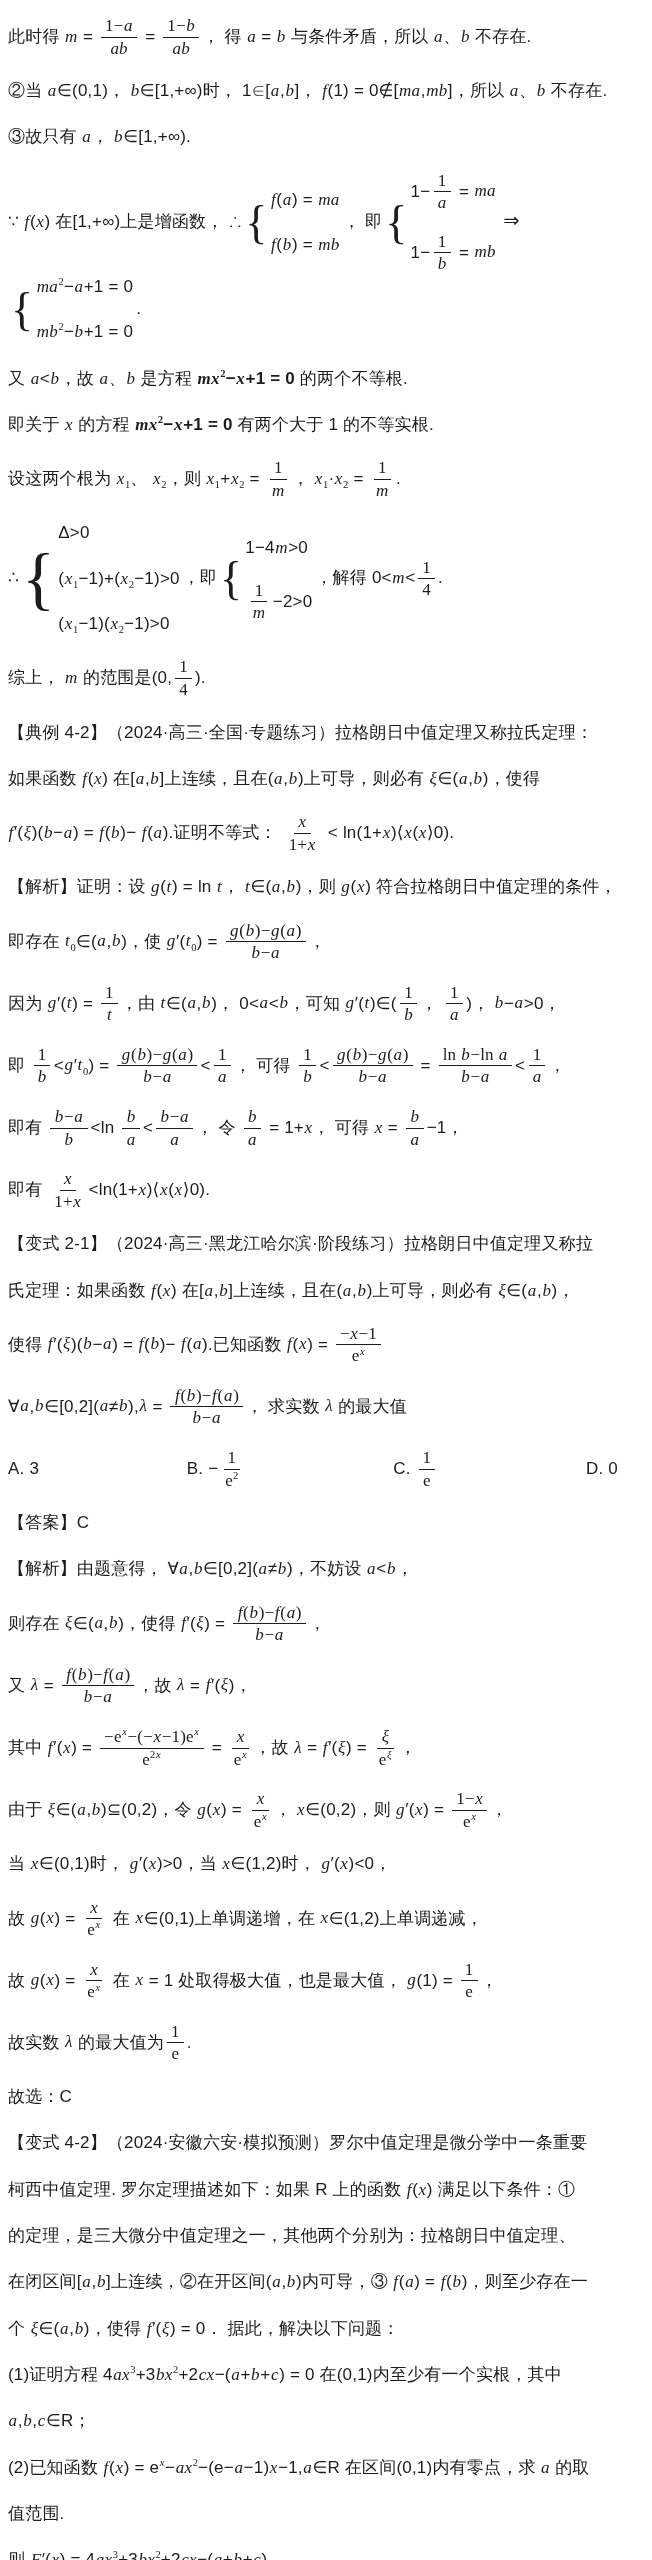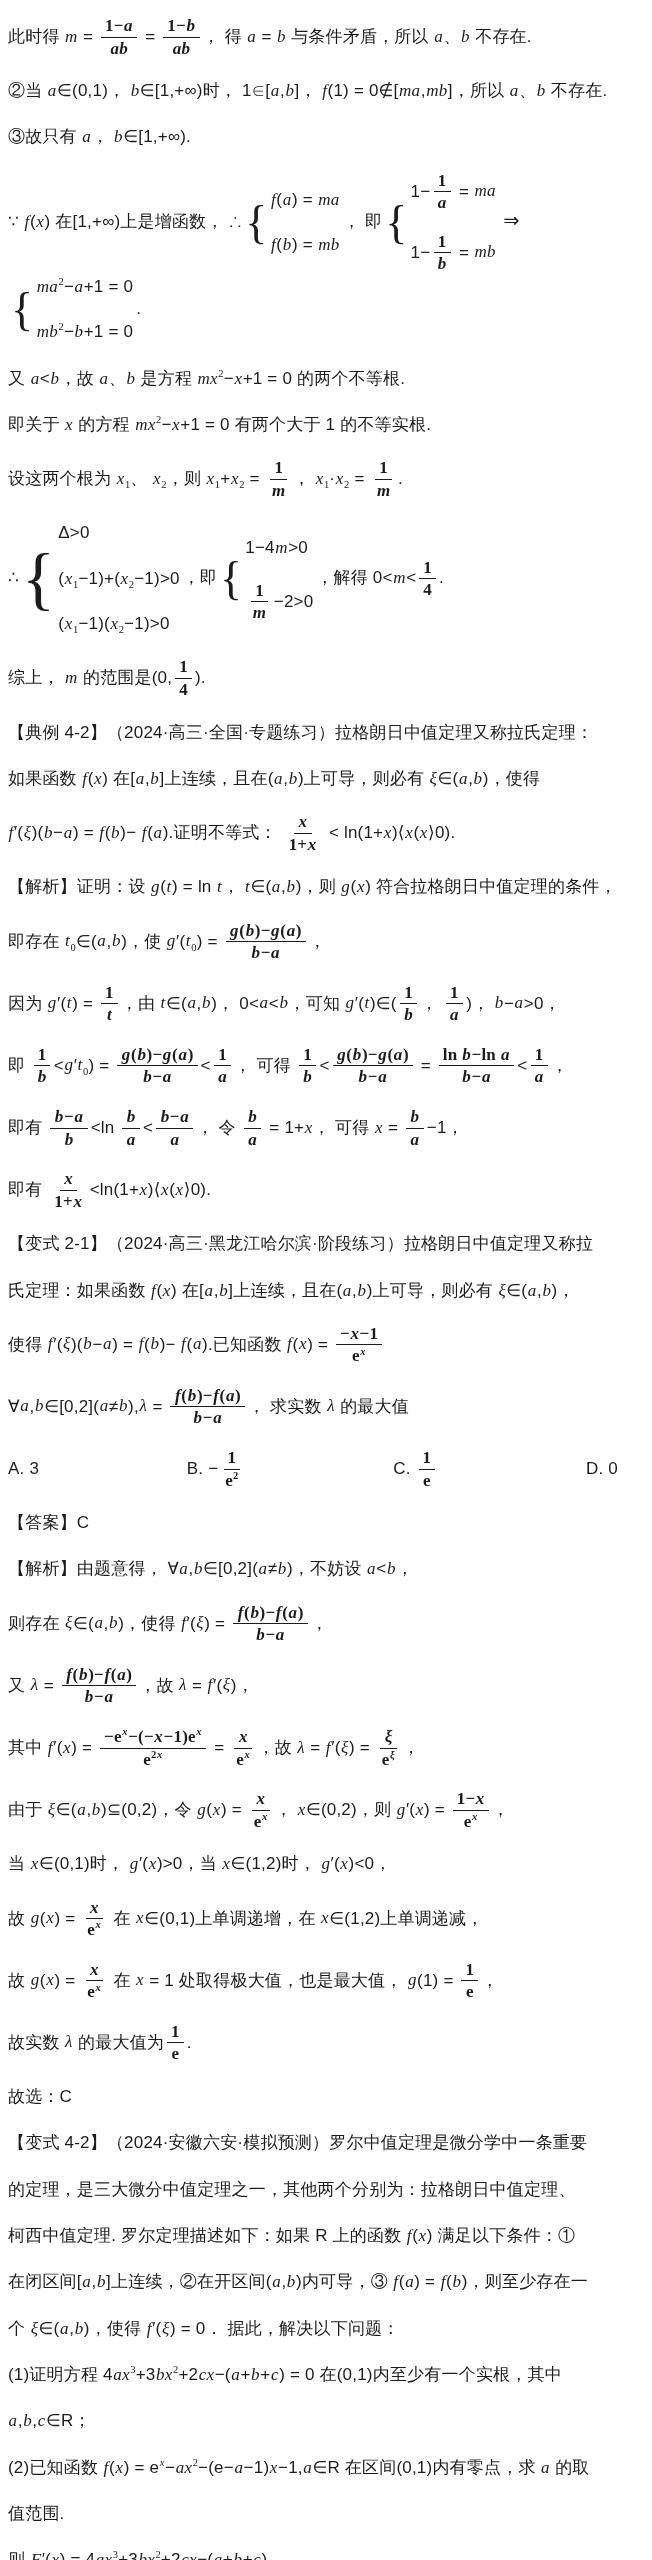--- a/index.html
+++ b/index.html
@@ -25,32 +25,31 @@
   .line i{
     font-family:"Liberation Serif", serif;
     font-style:italic;
     padding:0 0.5px;
   }
   .line sup,.line sub{
     font-family:"Liberation Serif", serif;
     font-size:0.62em;
     line-height:0;
   }
-  .line b{font-weight:normal;}
+  .line b{font-weight:bold;}
   
   .f{
     display:inline-flex;
     flex-direction:column;
     align-items:center;
     vertical-align:middle;
     margin:0 3px;
     font-family:"Liberation Serif", serif;
     line-height:1.15;
     text-align:center;
-    font-weight:bold;
   }
   .f .n{
     padding:0 4px 1px 4px;
     border-bottom:1.4px solid #1c1c1c;
     display:block;
   }
   .f .d{
     padding:1px 4px 0 4px;
     display:block;
   }
@@ -278,22 +277,22 @@
       </span> 在 <i>x</i> = 1 处取得极大值，也是最大值， <i>g</i>(1) = <span class="f">
         <span class="n">1</span>
         <span class="d">e</span>
       </span>，</div>
     <div class="line">故实数 <i>λ</i> 的最大值为<span class="f">
         <span class="n">1</span>
         <span class="d">e</span>
       </span>.</div>
     <div class="line">故选：C</div>
     <div class="line">【变式 4-2】（2024·安徽六安·模拟预测）罗尔中值定理是微分学中一条重要</div>
+    <div class="line">柯西中值定理. 罗尔定理描述如下：如果 R 上的函数 <i>f</i>(<i>x</i>) 满足以下条件：①</div>
     <div class="line">的定理，是三大微分中值定理之一，其他两个分别为：拉格朗日中值定理、</div>
-    <div class="line">柯西中值定理. 罗尔定理描述如下：如果 R 上的函数 <i>f</i>(<i>x</i>) 满足以下条件：①</div>
     <div class="line">在闭区间[<i>a</i>,<i>b</i>]上连续，②在开区间(<i>a</i>,<i>b</i>)内可导，③ <i>f</i>(<i>a</i>) = <i>f</i>(<i>b</i>)，则至少存在一</div>
     <div class="line">个 <i>ξ</i>∈(<i>a</i>,<i>b</i>)，使得 <i>f</i>′(<i>ξ</i>) = 0． 据此，解决以下问题：</div>
     <div class="line">(1)证明方程 4<i>ax</i><sup>3</sup>+3<i>bx</i><sup>2</sup>+2<i>cx</i>−(<i>a</i>+<i>b</i>+<i>c</i>) = 0 在(0,1)内至少有一个实根，其中</div>
     <div class="line"><i>a</i>,<i>b</i>,<i>c</i>∈R；</div>
     <div class="line">(2)已知函数 <i>f</i>(<i>x</i>) = e<sup><i>x</i></sup>−<i>ax</i><sup>2</sup>−(e−<i>a</i>−1)<i>x</i>−1,<i>a</i>∈R 在区间(0,1)内有零点，求 <i>a</i> 的取</div>
     <div class="line">值范围.</div>
     <div class="line">则 <i>F</i>′(<i>x</i>) = 4<i>ax</i><sup>3</sup>+3<i>bx</i><sup>2</sup>+2<i>cx</i>−(<i>a</i>+<i>b</i>+<i>c</i>)，</div>
   </div>
 
 </body></html>

